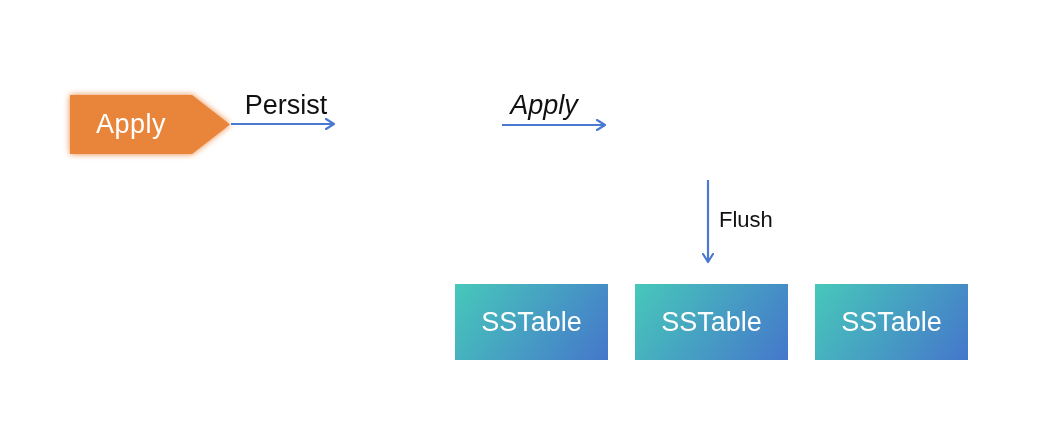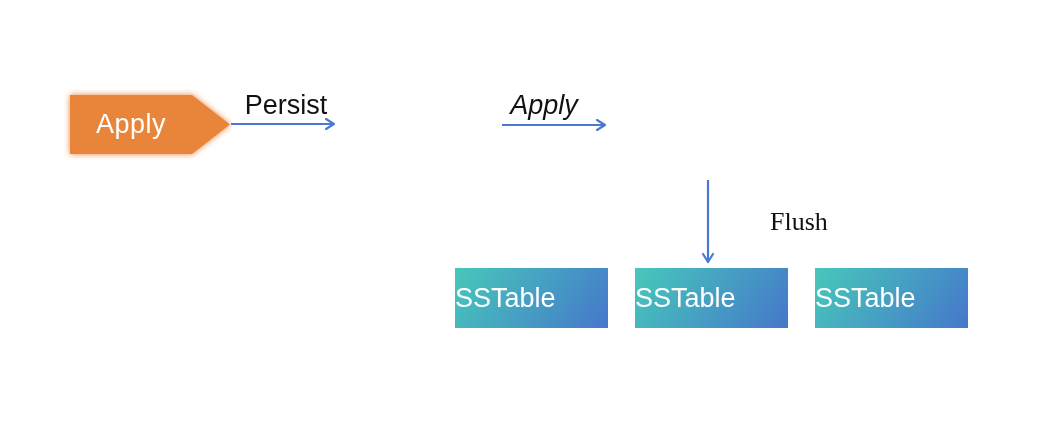--- a/index.html
+++ b/index.html
@@ -33,26 +33,27 @@
   }
   .pent span {
     color: var(--node-text, #fff);
     font-size: 27px;
     letter-spacing: 0.5px;
     white-space: nowrap;
   }
   
   .sstable {
     position: absolute;
-    top: 268px;
+    top: 284px;
     width: 153px;
-    height: 60px;
+    height: 76px;
     background: linear-gradient(125deg, var(--g1, #47C8BA), var(--g2, #4577CB));
     display: flex;
     align-items: center;
+    justify-content: center;
   }
   .sstable span {
     color: var(--node-text, #fff);
     font-size: 27px;
     white-space: nowrap;
   }
   
   .edge {
     position: absolute;
     overflow: visible;
@@ -107,21 +108,21 @@
 
   <svg class="edge" style="left:498px; top:115px;" width="120" height="20">
     <line x1="4" y1="10" x2="107" y2="10" marker-end="url(#arrow-right)"></line>
   </svg>
   <div class="edge-label centered" style="left:484px; top:90px;font-style:italic;">Apply</div>
 
 
   <svg class="edge" style="left:698px; top:178px;" width="20" height="92">
     <line x1="10" y1="2" x2="10" y2="84" marker-end="url(#arrow-right)"></line>
   </svg>
-  <div class="edge-label" style="left:770px; top:207px; font-size:26px;font-family:Liberation Serif, serif;">Flush</div>
+  <div class="edge-label" style="left:719px; top:207px; font-size:22px;">Flush</div>
 
   <div class="sstable" style="left: 455px; --g1: #47C8BA; --g2: #4577CB;">
     <span>SSTable</span>
   </div>
   <div class="sstable" style="left: 635px; --g1: #47C8BA; --g2: #4577CB;">
     <span>SSTable</span>
   </div>
   <div class="sstable" style="left: 815px; --g1: #47C8BA; --g2: #4577CB;">
     <span>SSTable</span>
   </div>

